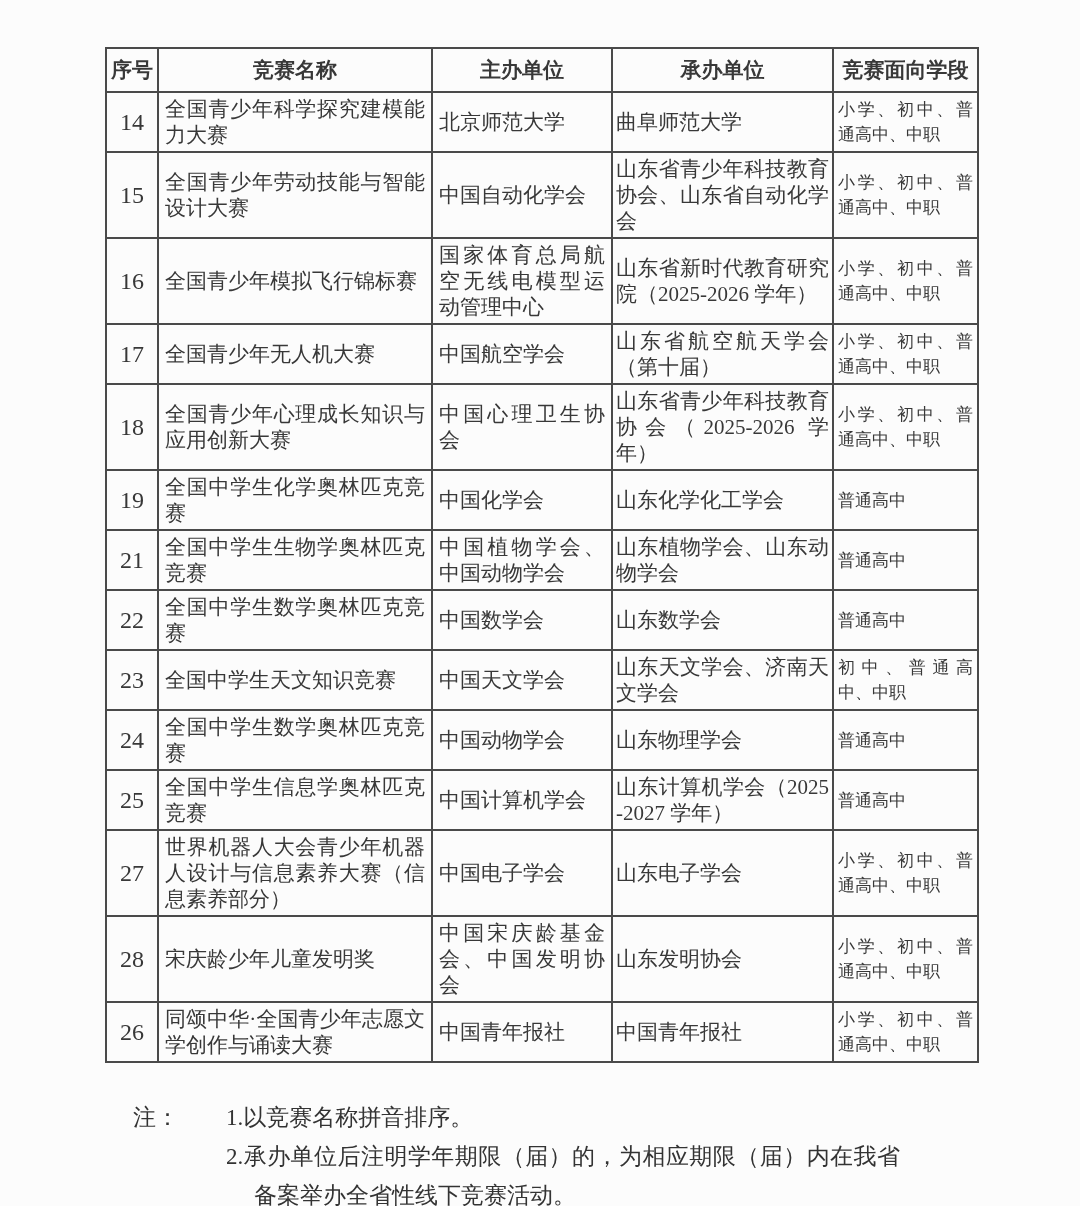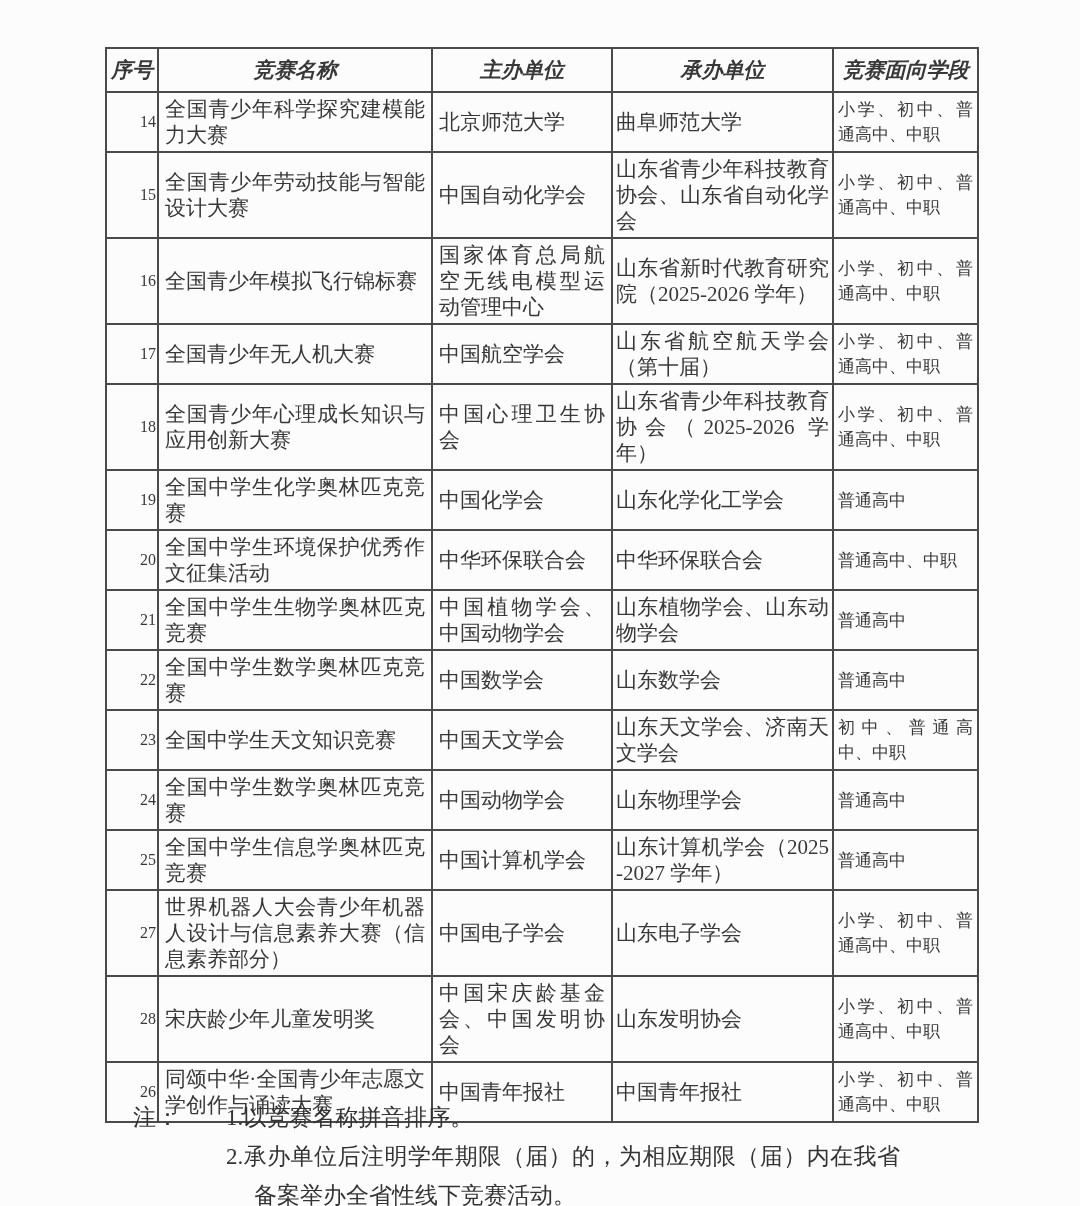--- a/index.html
+++ b/index.html
@@ -28,31 +28,30 @@
     border: 2px solid #4a4a4a;
     vertical-align: middle;
     word-break: break-all;
   }
   .comp-table th {
     font-size: 21px;
     font-weight: bold;
     text-align: center;
     padding: 9px 2px;
     line-height: 24px;
-    font-style: italic;
   }
   .comp-table td {
     font-size: 21px;
     line-height: 26px;
     padding: 3px 6px;
     text-align: justify;
   }
   .comp-table td.no {
-    font-size: 16px;
-    text-align: right;
+    font-size: 24px;
+    text-align: center;
     padding: 3px 1px;
     font-family: "Liberation Serif", "DejaVu Serif", serif;
   }
   .comp-table td.organizer {
     padding: 3px 3px;
   }
   .comp-table td.stage {
     font-size: 17px;
     line-height: 25px;
     padding: 3px 4px;
@@ -147,27 +146,20 @@
           <td class="stage">小学、初中、普通高中、中职</td>
         </tr>
         <tr>
           <td class="no">19</td>
           <td class="name">全国中学生化学奥林匹克竞赛</td>
           <td class="host">中国化学会</td>
           <td class="organizer">山东化学化工学会</td>
           <td class="stage">普通高中</td>
         </tr>
         <tr>
-          <td class="no">20</td>
-          <td class="name">全国中学生环境保护优秀作文征集活动</td>
-          <td class="host">中华环保联合会</td>
-          <td class="organizer">中华环保联合会</td>
-          <td class="stage">普通高中、中职</td>
-        </tr>
-        <tr>
           <td class="no">21</td>
           <td class="name">全国中学生生物学奥林匹克竞赛</td>
           <td class="host">中国植物学会、中国动物学会</td>
           <td class="organizer">山东植物学会、山东动物学会</td>
           <td class="stage">普通高中</td>
         </tr>
         <tr>
           <td class="no">22</td>
           <td class="name">全国中学生数学奥林匹克竞赛</td>
           <td class="host">中国数学会</td>

